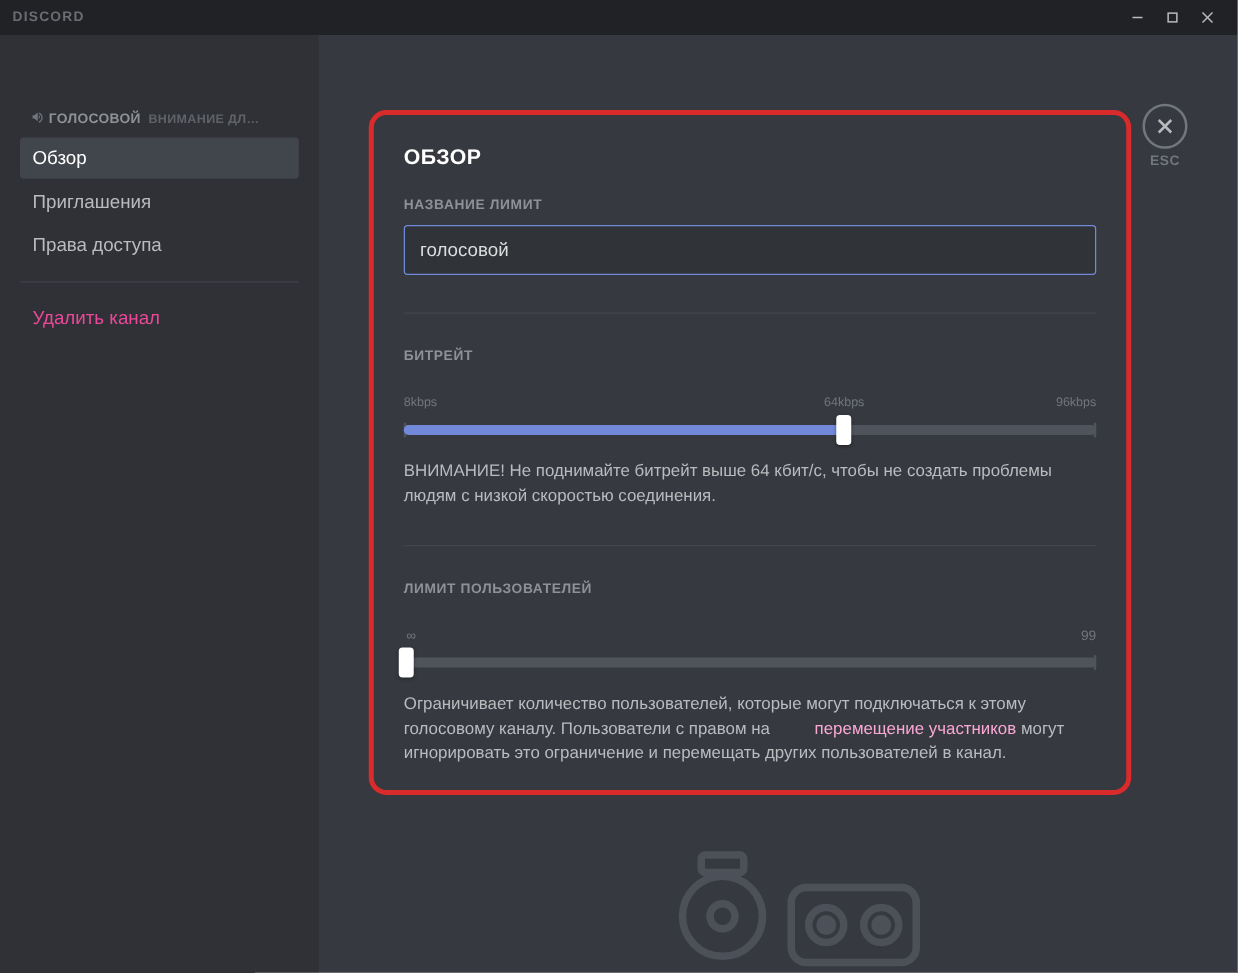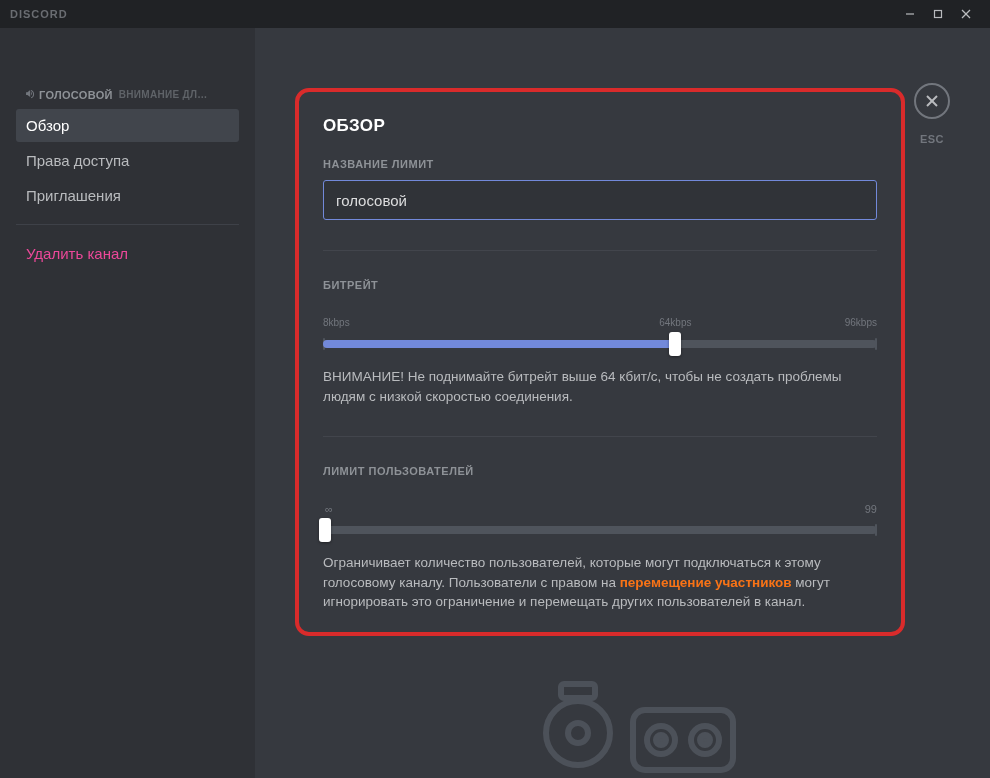--- a/index.html
+++ b/index.html
@@ -109,21 +109,21 @@
       position: relative;
       padding: 60px 40px 0 40px;
     }
     .esc-btn {
       position: absolute;
       top: 55px;
       right: 40px;
       display: flex;
       flex-direction: column;
       align-items: center;
-      gap: 14px;
+      gap: 4px;
       cursor: pointer;
     }
     .esc-circle {
       width: 36px;
       height: 36px;
       border: 2px solid #72767d;
       border-radius: 50%;
       display: flex;
       align-items: center;
       justify-content: center;
@@ -229,22 +229,23 @@
       border-radius: 3px;
       box-shadow: 0 1px 3px rgba(0,0,0,0.4);
     }
     .slider-help {
       color: #b9bbbe;
       font-size: 13.5px;
       line-height: 1.45;
       margin-top: 14px;
     }
     .slider-help .bold {
-      font-weight: 700;
-      color: #f97316;
+      font-weight: 400;
+      color: #f9a8d4;
+      margin-left: 32px;
     }
     .deco {
       position: absolute;
       bottom: 0;
       left: 50%;
       transform: translateX(-50%);
       opacity: 0.9;
     }
     .user-limit-labels {
       position: relative;
@@ -299,24 +300,24 @@
               <path d="M3 6v4h2l4 3V3L5 6H3zm8.5 2c0-1-.5-1.9-1.3-2.4v4.8c.8-.5 1.3-1.4 1.3-2.4zm-1.3-5v1.5c1.8.6 3 2.3 3 4.5s-1.2 3.9-3 4.5V15c2.6-.7 4.5-3 4.5-6s-1.9-5.3-4.5-6z"></path>
             </svg>
         </span>
         <span class="chan-name">ГОЛОСОВОЙ</span>
         <span class="chan-cat">ВНИМАНИЕ ДЛ…</span>
       </div>
       <div class="sidebar-item selected">
         <span>Обзор</span>
       </div>
       <div class="sidebar-item">
+        <span>Приглашения</span>
+      </div>
+      <div class="sidebar-item">
         <span>Права доступа</span>
-      </div>
-      <div class="sidebar-item">
-        <span>Приглашения</span>
       </div>
       <div class="sidebar-divider"></div>
       <div class="sidebar-delete">
         <span>Удалить канал</span>
       </div>
     </div>
 
     <div class="content">
 
       <div class="esc-btn">

